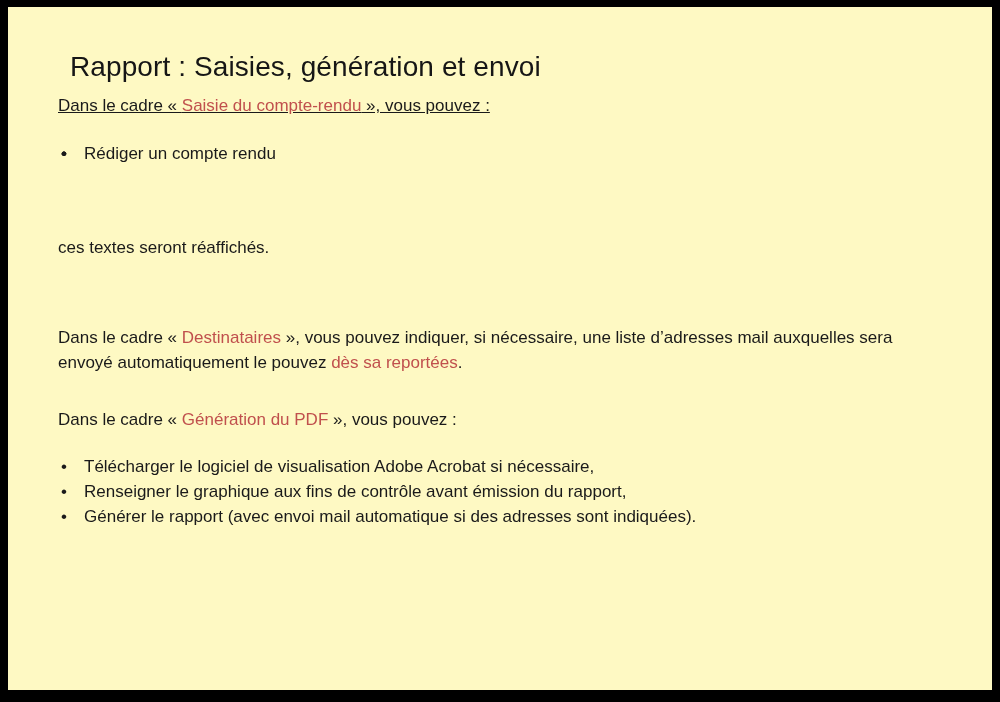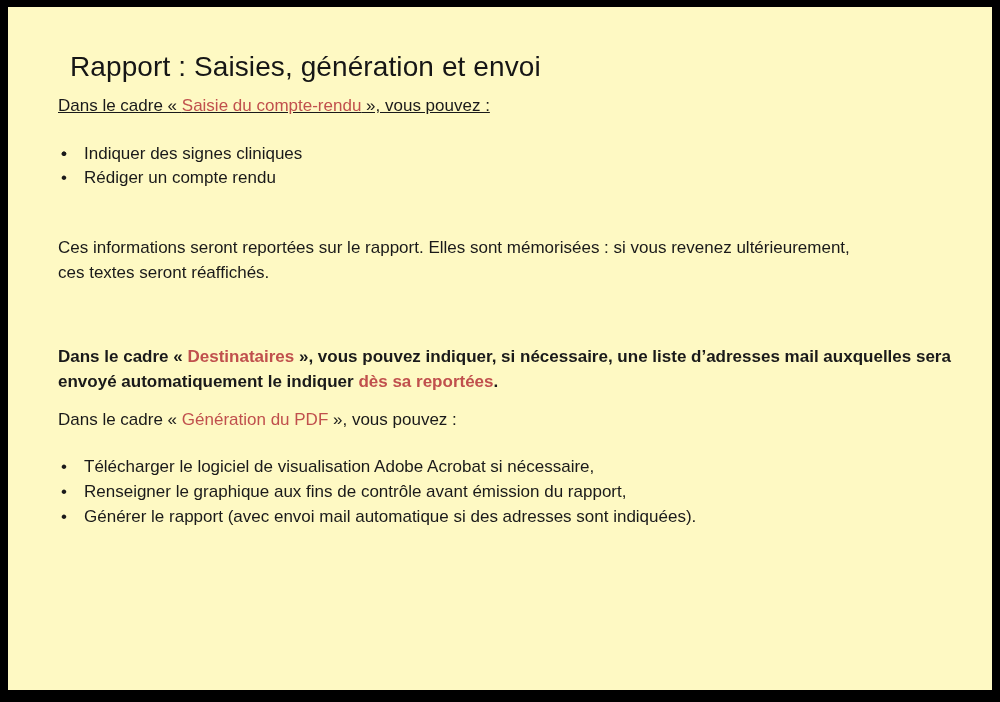--- a/index.html
+++ b/index.html
@@ -94,21 +94,21 @@
     text-align: left;
     color: #1a1a1a;
     font-size: 17px;
     line-height: 24px;
   }
 
   
   #para-saisie        { top: 86px; text-decoration: underline;  }
   #list-saisie        { top: 135px; }
   #para-memorisation  { top: 228px; }
-  #para-destinataires { top: 337px; font-weight: bold; }
+  #para-destinataires { top: 318px; }
   #para-pdf           { top: 400px; }
   #list-pdf           { top: 447px; line-height: 25px; }
   #list-pdf .bullet-marker { line-height: 25px; }
 </style>
 </head>
 <body>
 
 <div class="slide-frame">
   <div class="slide-canvas">
 
@@ -117,36 +117,34 @@
     <div class="body-block" id="para-saisie">
       <div class="para-line"><span>Dans le cadre « </span><span class="accent">Saisie du compte-rendu</span><span> », vous pouvez :</span></div>
     </div>
 
     <ul class="bullet-list" id="list-saisie">
       <li class="bullet-item">
         <span class="bullet-marker">•</span>
       </li>
       <li class="bullet-item">
         <span class="bullet-marker">•</span>
-        <span>Indiquer des signes cliniques</span>
       </li>
       <li class="bullet-item">
         <span class="bullet-marker">•</span>
         <span>Rédiger un compte rendu</span>
       </li>
     </ul>
 
     <div class="body-block" id="para-memorisation">
-      <div class="para-line">Ces informations seront reportées sur le rapport. Elles sont mémorisées : si vous revenez ultérieurement,</div>
       <div class="para-line">ces textes seront réaffichés.</div>
     </div>
 
     <div class="body-block" id="para-destinataires">
       <div class="para-line"><span>Dans le cadre « </span><span class="accent">Destinataires</span><span> », vous pouvez indiquer, si nécessaire, une liste d’adresses mail auxquelles sera</span></div>
-      <div class="para-line"><span>envoyé automatiquement le indiquer </span><span class="accent">dès sa reportées</span><span>.</span></div>
+      <div class="para-line"><span>envoyé automatiquement le pouvez </span><span class="accent">dès sa reportées</span><span>.</span></div>
     </div>
 
     <div class="body-block" id="para-pdf">
       <div class="para-line"><span>Dans le cadre « </span><span class="accent">Génération du PDF</span><span> », vous pouvez :</span></div>
     </div>
 
     <ul class="bullet-list" id="list-pdf">
       <li class="bullet-item">
         <span class="bullet-marker">•</span>
         <span>Télécharger le logiciel de visualisation Adobe Acrobat si nécessaire,</span>

